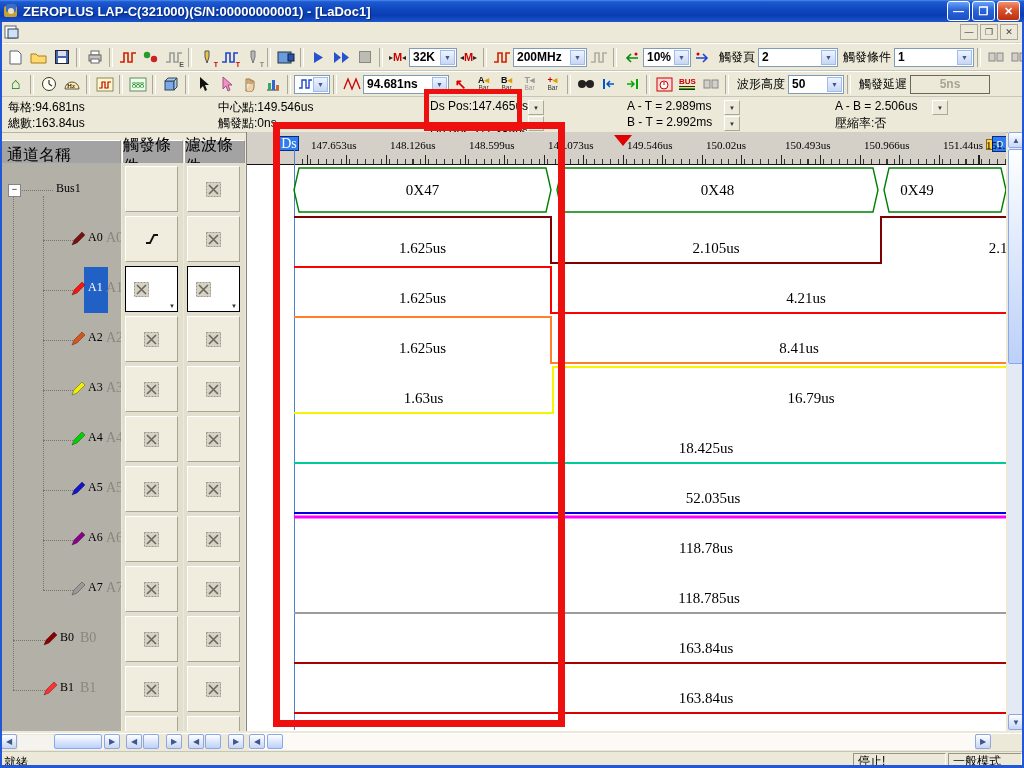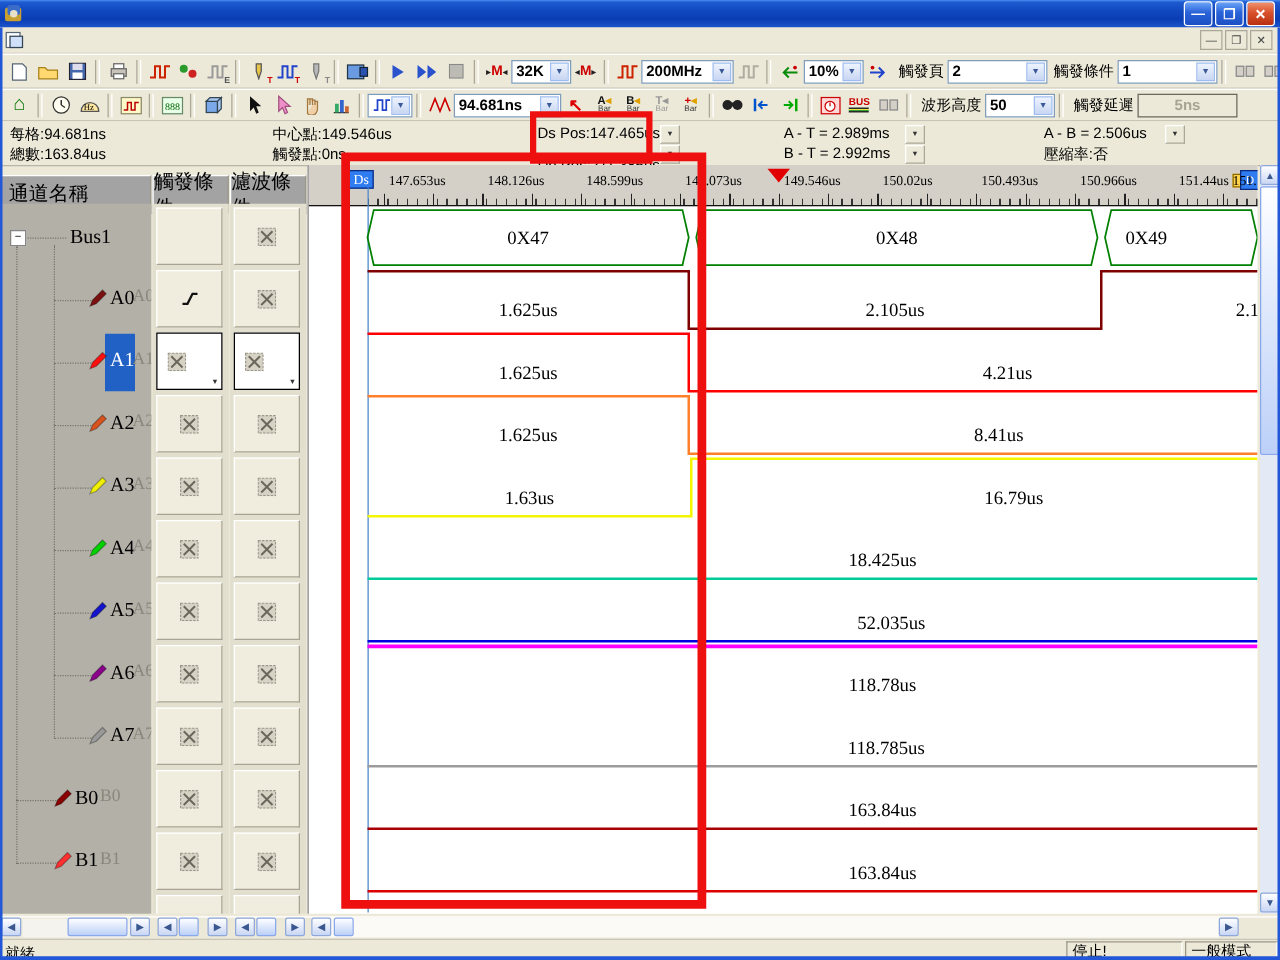--- a/index.html
+++ b/index.html
@@ -52,41 +52,41 @@
   .dropbtn{position:absolute;width:14px;height:13px;background:#ece9d8;border:1px solid #aca899;
     border-top-color:#fff;border-left-color:#fff;color:#333;font-size:6px;
     display:flex;align-items:center;justify-content:center}
   
   .hdrcell{position:absolute;top:140px;height:31px;background:#a3a3a3;box-sizing:border-box;
     border:1px solid #fff;border-right-color:#9a968a;border-bottom-color:#9a968a;
     display:flex;align-items:center;justify-content:center;font-size:16px;color:#000}
   #tree{left:0;top:163px;width:121px;height:568px;background:#b3b0a8;overflow:hidden}
   .dotv{position:absolute;width:1px;border-left:1px dotted #78756c}
   .doth{position:absolute;height:1px;border-top:1px dotted #78756c}
-  .chname{position:absolute;font-family:"Liberation Serif",serif;font-size:16px;color:#000}
+  .chname{position:absolute;font-family:"Liberation Serif",serif;font-size:12px;color:#000}
   .chghost{position:absolute;font-family:"Liberation Serif",serif;font-size:14px;color:#8a877c;
     width:16px;overflow:hidden;white-space:nowrap}
   .sel{position:absolute;background:#2160c4}
   .coltrack{position:absolute;top:163px;width:61px;height:568px;background:#e2dfcf;overflow:hidden}
   .cell{position:absolute;left:3px;width:53px;height:46px;background:#f0edde;
     border:1px solid #fff;border-right-color:#a8a494;border-bottom-color:#a8a494;
     display:flex;align-items:center;justify-content:center;box-sizing:border-box}
   .cell.dd{background:#fff;border:1px solid #000;justify-content:flex-start;padding-left:8px}
   .cell.dd .ddarr{position:absolute;right:2px;bottom:2px;font-size:6px;color:#333}
   
   #wavepanel{left:246px;top:132px;width:760px;height:599px;background:#fff;overflow:hidden;
     border-left:1px solid #848484;box-sizing:border-box}
   #ruler{position:absolute;left:0;top:0;width:760px;height:33px;background:#d4d0c8;border-bottom:1px solid #111;box-sizing:border-box}
   #ruler .minor{position:absolute;left:47px;right:0;bottom:0;height:5px;
     background:repeating-linear-gradient(90deg,#333 0 1px,transparent 1px 7.9px)}
   #ruler .major{position:absolute;left:60px;right:0;bottom:0;height:9px;
     background:repeating-linear-gradient(90deg,#222 0 1px,transparent 1px 39.5px)}
   .rlabel{position:absolute;top:7px;font-family:"Liberation Serif",serif;font-size:11px;color:#000;white-space:nowrap}
   #dstag{position:absolute;left:32px;top:4px;width:18px;height:13px;background:#2e7cf0;border:1px solid #0a2a80;
-    color:#fff;font-size:11px;font-family:"Liberation Serif",serif;display:flex;align-items:center;justify-content:center}
+    color:#fff;font-size:14px;font-family:"Liberation Serif",serif;display:flex;align-items:center;justify-content:center}
   #dtag{position:absolute;left:745px;top:4px;width:14px;height:14px;background:#2e7cf0;border:1px solid #0a2a80;
     color:#fff;font-size:9px;display:flex;align-items:center;justify-content:center}
   #dtagy{position:absolute;left:739px;top:7px;width:6px;height:9px;background:#ffd24a;border:1px solid #8a6a00}
   #trimark{position:absolute;left:367px;top:3px;width:0;height:0;
     border-left:9px solid transparent;border-right:9px solid transparent;border-top:11px solid #e00000}
   #dsline{position:absolute;left:47px;top:18px;width:1px;height:580px;background:#4a86c8}
   
   .sbtn{position:absolute;width:16px;height:16px;background:linear-gradient(#fdfeff,#c9d6f4);
     border:1px solid #8ea8dc;border-radius:2px;color:#3b5790;font-size:8px;
     display:flex;align-items:center;justify-content:center;box-sizing:border-box}
@@ -108,20 +108,21 @@
 </style>
 </head>
 <body>
 
 <div class="abs" id="titlebar">
   <svg class="appico" width="16" height="16">
       <rect x="1" y="3" width="13" height="11" rx="2" fill="#c8a030"></rect>
       <rect x="3" y="1" width="10" height="8" rx="2" fill="#3a6cc8"></rect>
       <circle cx="8" cy="8" r="3" fill="#e8e0c8"></circle>
     </svg>
+  <span>ZEROPLUS LAP-C(321000)(S/N:00000000001) - [LaDoc1]</span>
   <span id="winbtns">
     <span class="winbtn">—</span>
     <span class="winbtn">❐</span>
     <span class="winbtn close">✕</span>
   </span>
 </div>
 
 <div class="abs" id="menubar">
   <svg class="mdiico" width="16" height="14">
       <rect x="1" y="1" width="11" height="12" fill="#fff" stroke="#567"></rect>

